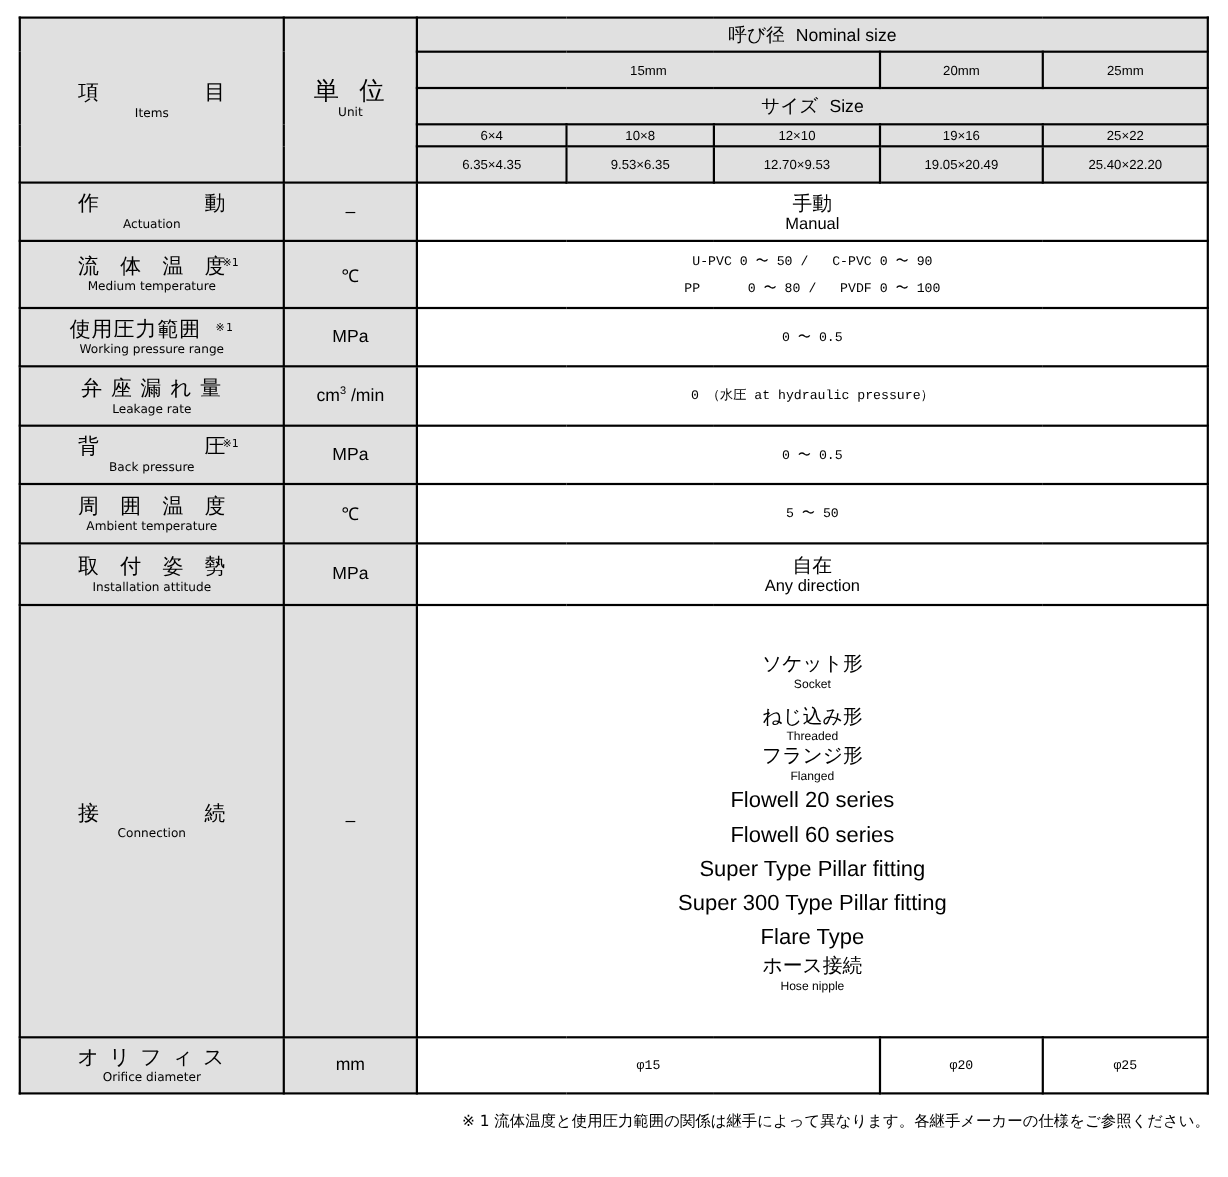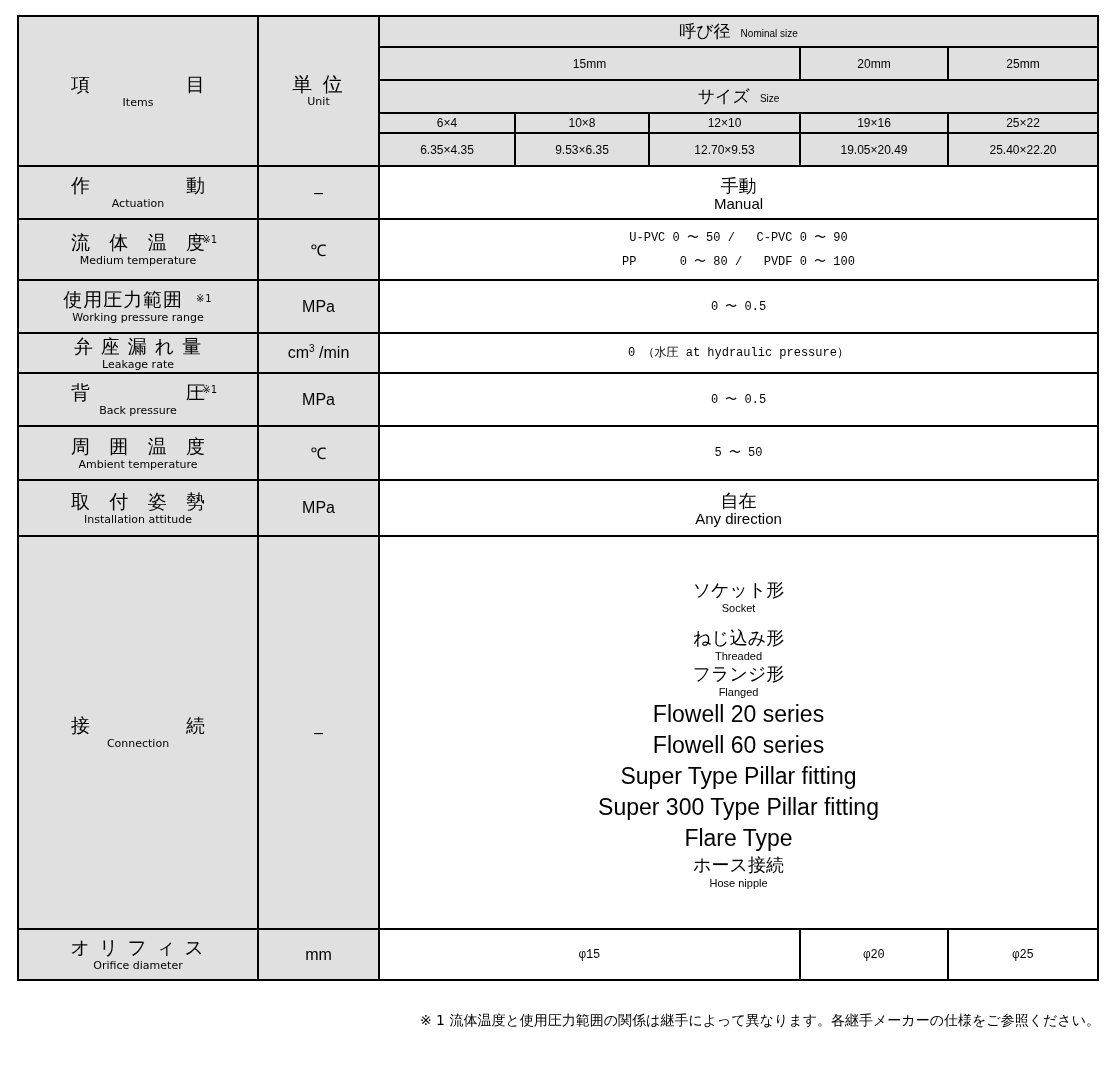--- a/index.html
+++ b/index.html
@@ -27,25 +27,25 @@
       border: 2px solid #000;
       text-align: center;
       vertical-align: middle;
       padding: 0;
       overflow: hidden;
       white-space: nowrap;
     }
     .gray { background: #e0e0e0; }
     .white { background: #ffffff; }
 
-    .hdr-main { font-size: 20px; letter-spacing: 0.1em; line-height: 22px; }
+    .hdr-main { font-size: 23px; letter-spacing: 0.1em; line-height: 22px; font-family: Liberation Mono, monospace; }
     .hdr-sub { font-size: 11px; line-height: 14px; font-family: "DejaVu Sans", sans-serif; }
     .size-text { font-size: 12px; font-family: "Liberation Sans", sans-serif; }
     .nom-title { font-size: 17px; }
-    .nom-title small { font-size: 10px; margin-left: 10px; font-family: "Liberation Sans", sans-serif; text-align: center; }
+    .nom-title small { font-size: 16px; margin-left: 10px; font-family: "Liberation Sans", sans-serif; text-align: center; }
 
     .item-jp {
       font-size: 19px;
       line-height: 22px;
       display: flex;
       justify-content: space-between;
       padding: 0 52px 0 52px;
       position: relative;
     }
     .item-jp.compact { justify-content: center; gap: 12px; padding: 0; letter-spacing: 0.05em; }
@@ -57,21 +57,21 @@
     .unit sup { font-size: 10px; }
 
     .val { font-size: 12px; font-family: Liberation Mono, monospace; line-height: 24px; }
     .val-jp { font-size: 18px; line-height: 22px; }
     .val-en { font-size: 15px; line-height: 14px; font-family: "Liberation Sans", sans-serif; }
 
     .conn-list { padding: 8px 0 4px 0; }
     .conn-item { line-height: 21px; }
     .conn-item .cj { font-size: 18px; line-height: 22px; display: block; }
     .conn-item .ce { font-size: 11px; line-height: 14px; display: block; font-family: "Liberation Sans", sans-serif; }
-    .conn-item .cl { font-size: 23px; line-height: 31px; display: block; font-family: "Liberation Sans", sans-serif; }
+    .conn-item .cl { font-size: 20px; line-height: 31px; display: block; font-family: "Liberation Sans", sans-serif; }
     .gap { height: 12px; }
 
     .footnote {
       position: absolute;
       left: 220px;
       top: 1010px;
       width: 880px;
       text-align: right;
       font-size: 14px;
       line-height: 20px;
@@ -176,21 +176,21 @@
       <div class="item-jp compact">
         <span>使用圧力範囲</span>
             <sup class="note">※1</sup>
       </div>
       <div class="item-en">Working pressure range</div>
     </td>
     <td class="gray unit">MPa</td>
     <td class="white val" colspan="5">0 〜 0.5</td>
   </tr>
 
-  <tr style="height:40px">
+  <tr style="height:54px">
     <td class="gray">
       <div class="item-jp compact">
         <span>弁 座 漏 れ 量</span>
       </div>
       <div class="item-en">Leakage rate</div>
     </td>
     <td class="gray unit">
       <span>cm</span><sup>3</sup><span style="white-space:pre"> /min</span>
     </td>
     <td class="white val" colspan="5">0 （水圧 at hydraulic pressure）</td>

